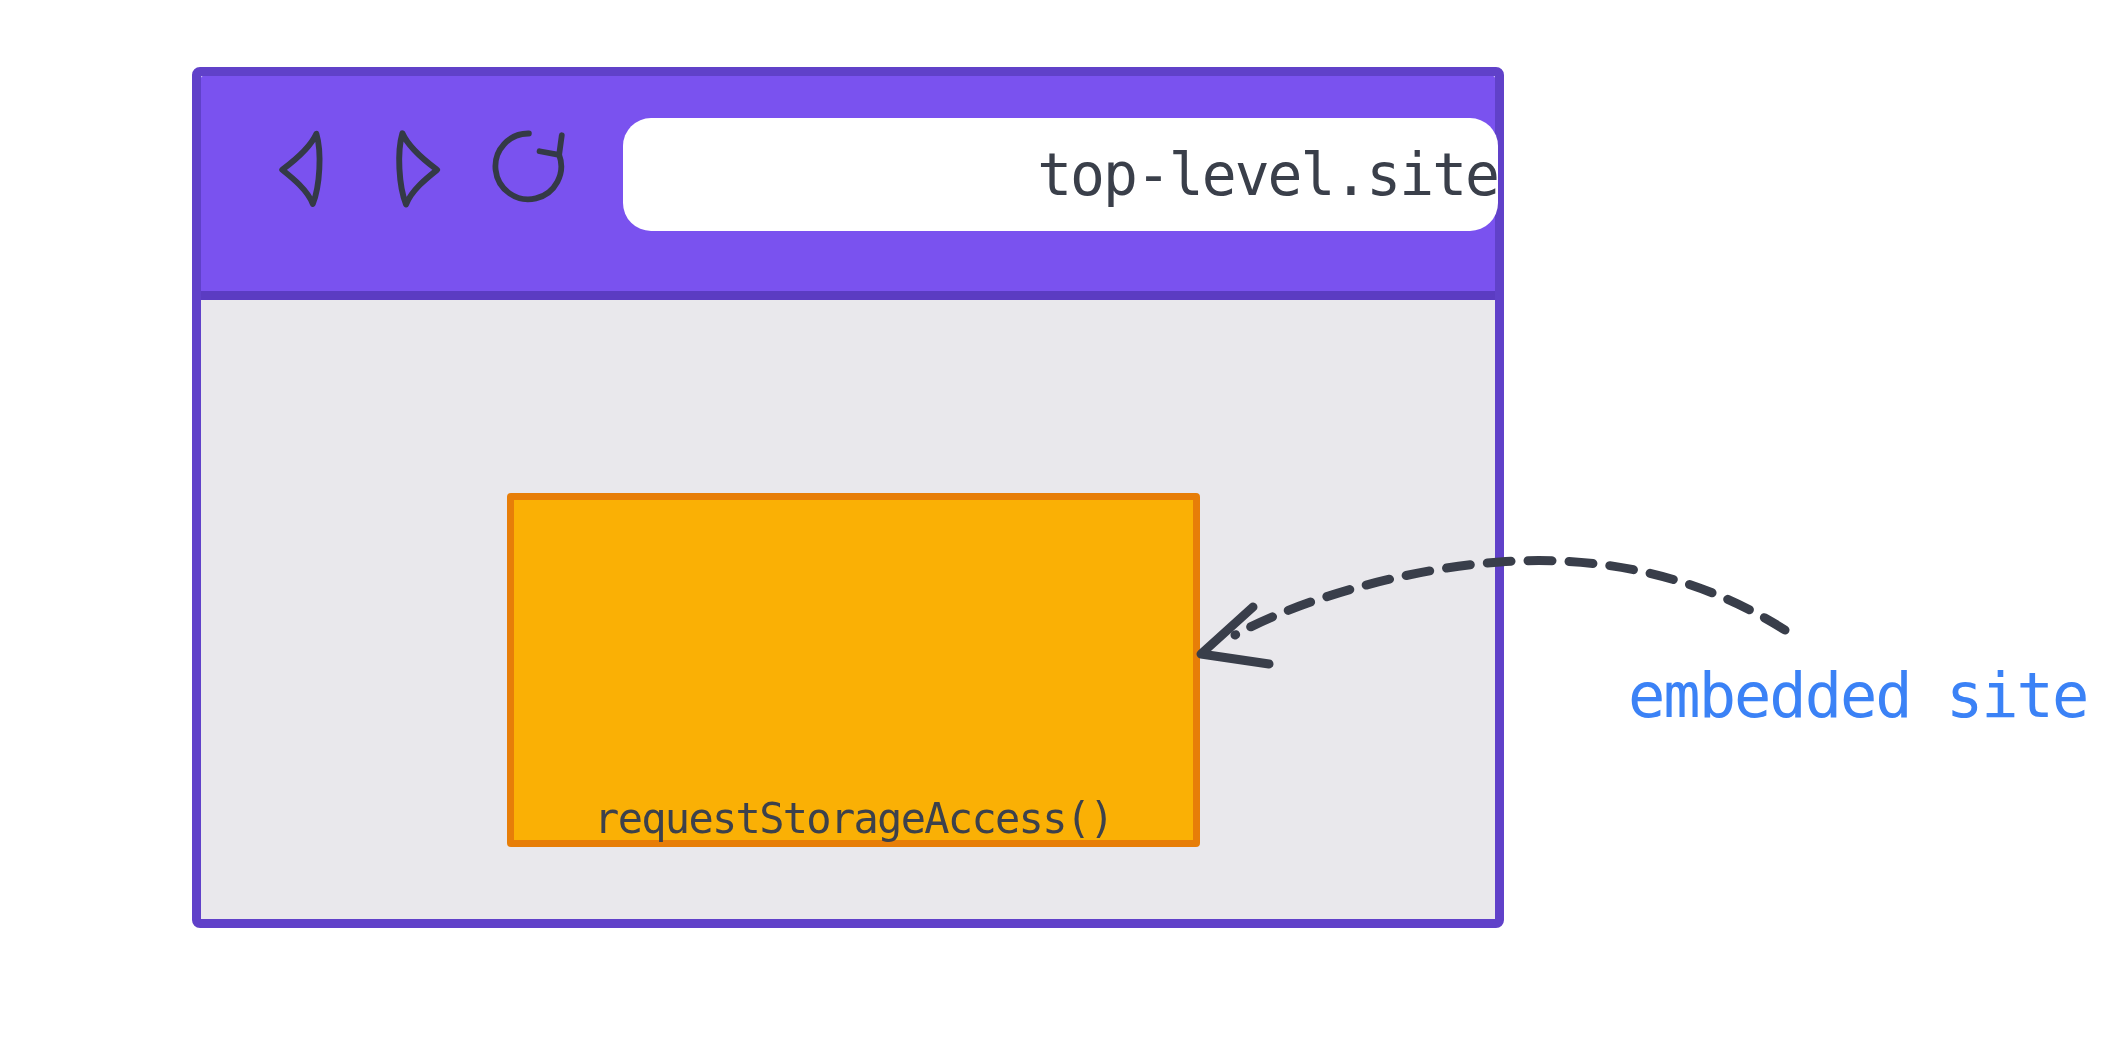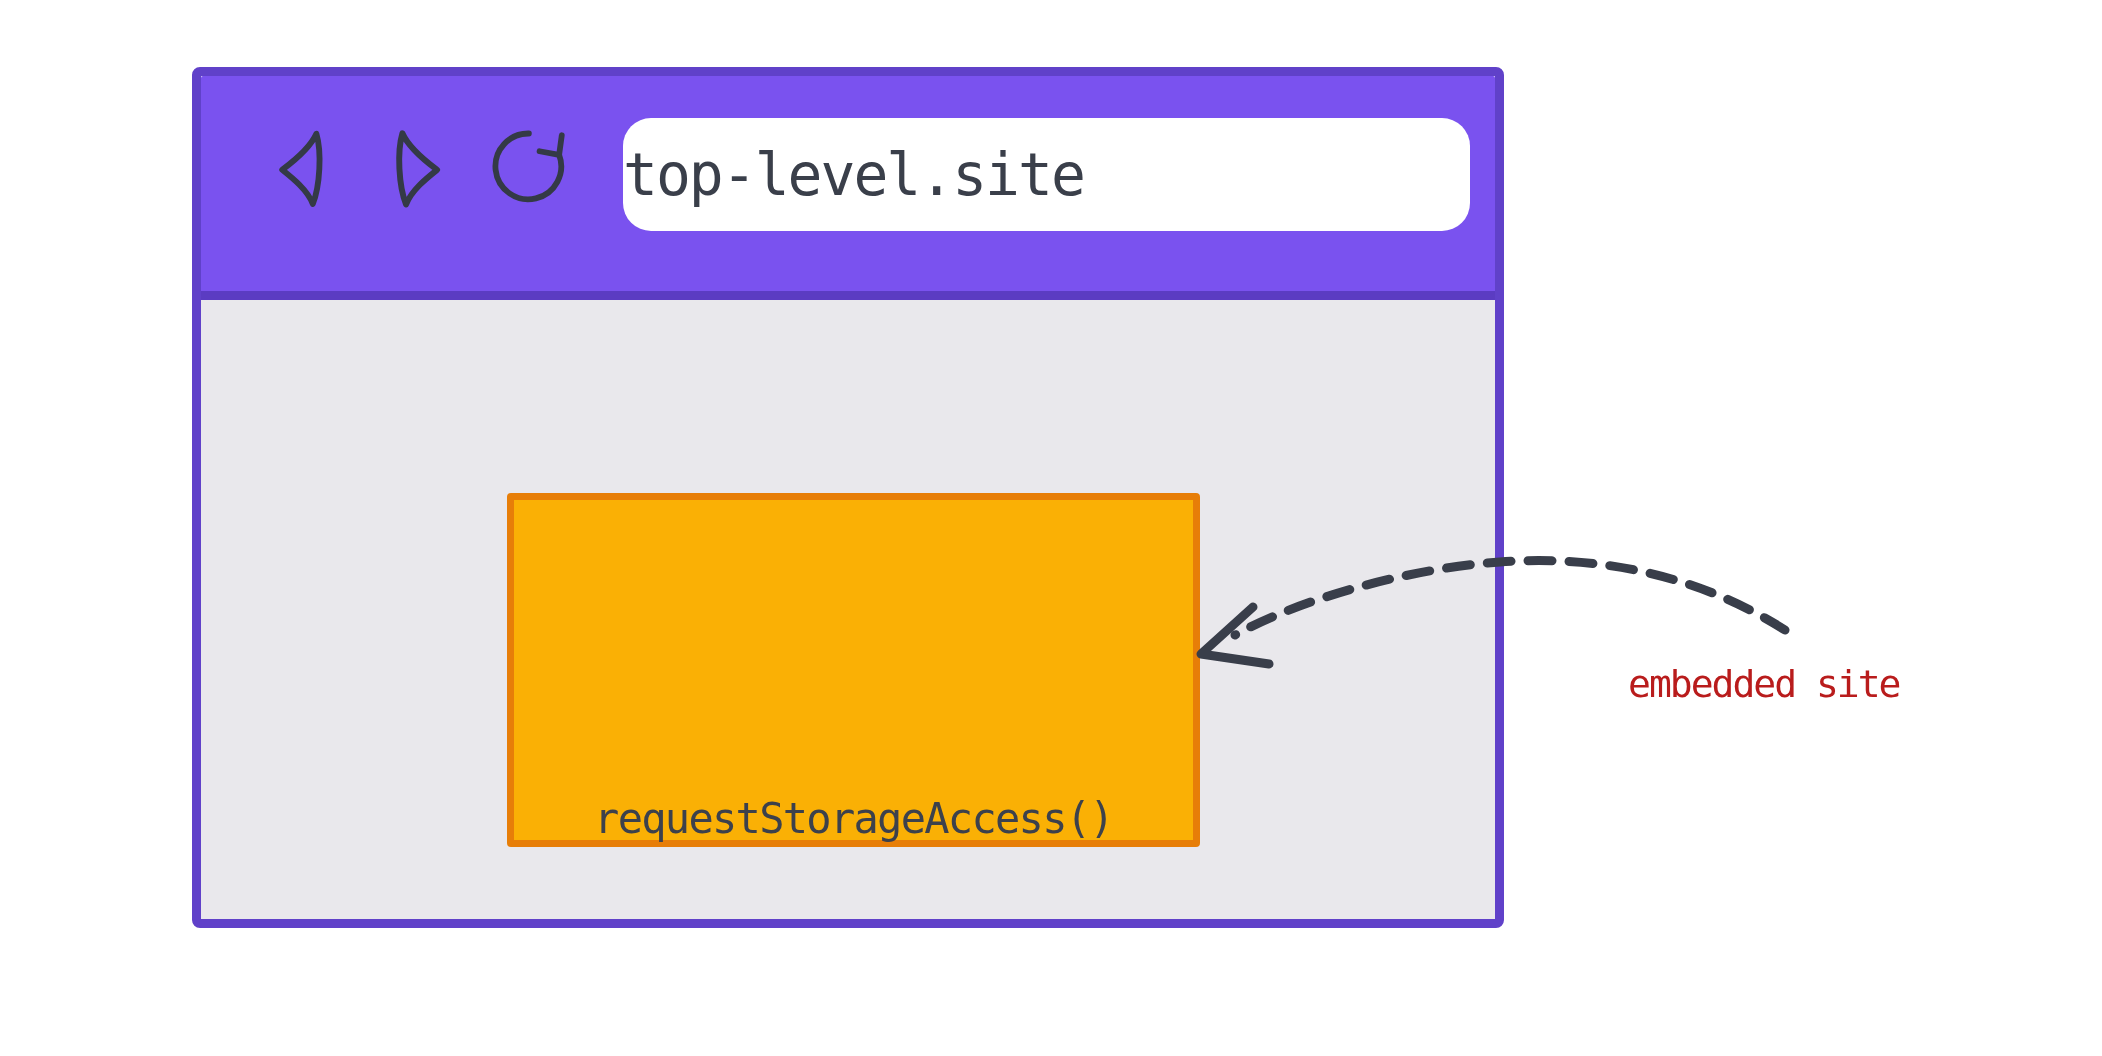--- a/index.html
+++ b/index.html
@@ -32,21 +32,21 @@
   .nav-icon svg{display:block;}
   .nav-icon path{fill:none;stroke:#343a46;stroke-width:6.5;stroke-linecap:round;stroke-linejoin:round;}
   .icon-back{left:74px;top:50px;}
   .icon-forward{left:187px;top:50px;}
   .icon-reload{left:287px;top:47px;}
   .address-bar{
     position:absolute;left:422px;top:42px;
     width:847px;height:113px;
     background:#ffffff;
     border-radius:28px;
-    display:flex;align-items:center;justify-content:flex-start;
+    display:flex;align-items:center;justify-content:flex-end;padding-left:28px;
   }
   .address-text{
     font-size:58px;letter-spacing:-2px;line-height:1;
     color:#3a3f4a;white-space:nowrap;
   }
   .viewport{
     position:relative;
     width:100%;height:619px;
     background:#e9e8ec;
   }
@@ -64,22 +64,22 @@
     font-size:42px;letter-spacing:-1.7px;line-height:1;
     color:#3c414c;white-space:nowrap;
   }
   
   .arrow-svg{position:absolute;left:1185px;top:535px;}
   .arrow-svg path{fill:none;stroke:#393e4a;stroke-linecap:round;stroke-linejoin:round;}
   .arrow-dash{stroke-width:9px;stroke-dasharray:24 17;}
   .arrow-head{stroke-width:9px;}
   .annotation-label{
     position:absolute;left:1628px;top:665px;
-    font-size:38px;letter-spacing:-2px;line-height:1;
-    color:#b91c1c;white-space:nowrap;
+    font-size:62px;letter-spacing:-2px;line-height:1;
+    color:#3b82f6;white-space:nowrap;
   }
 </style>
 </head>
 <body>
 
 <div class="stage">
 
   <div class="browser-window">
 
     <div class="toolbar">

